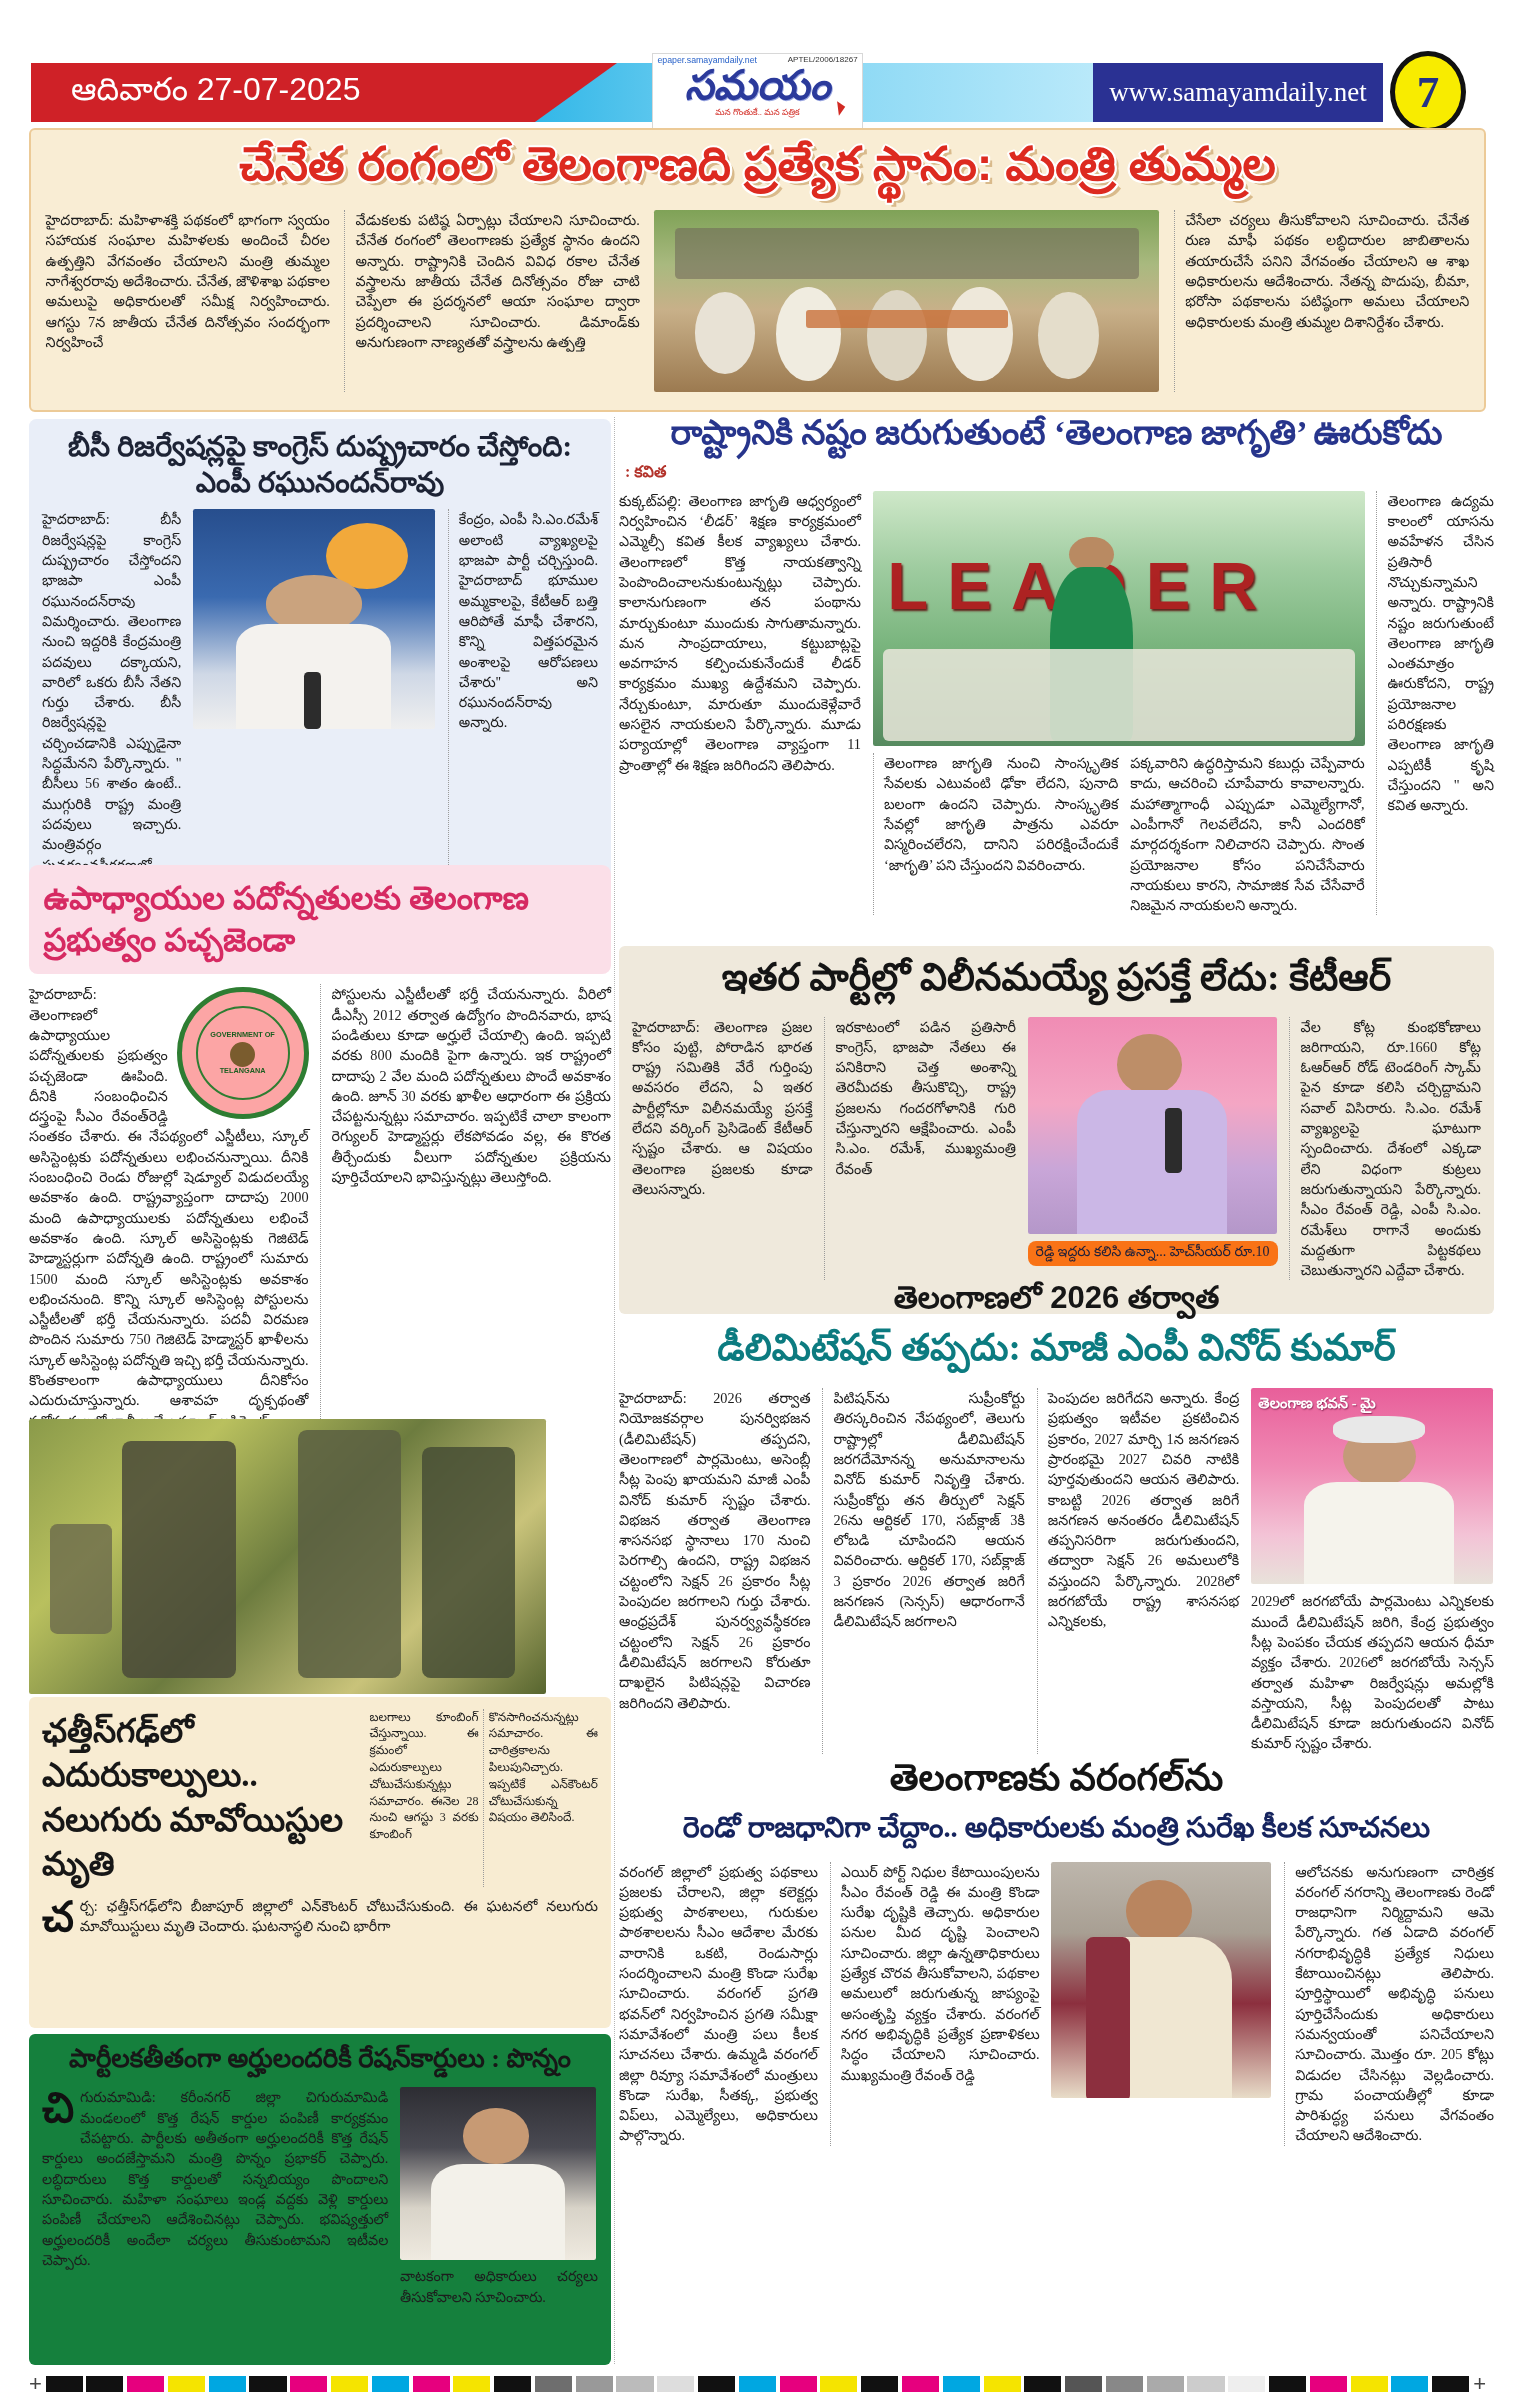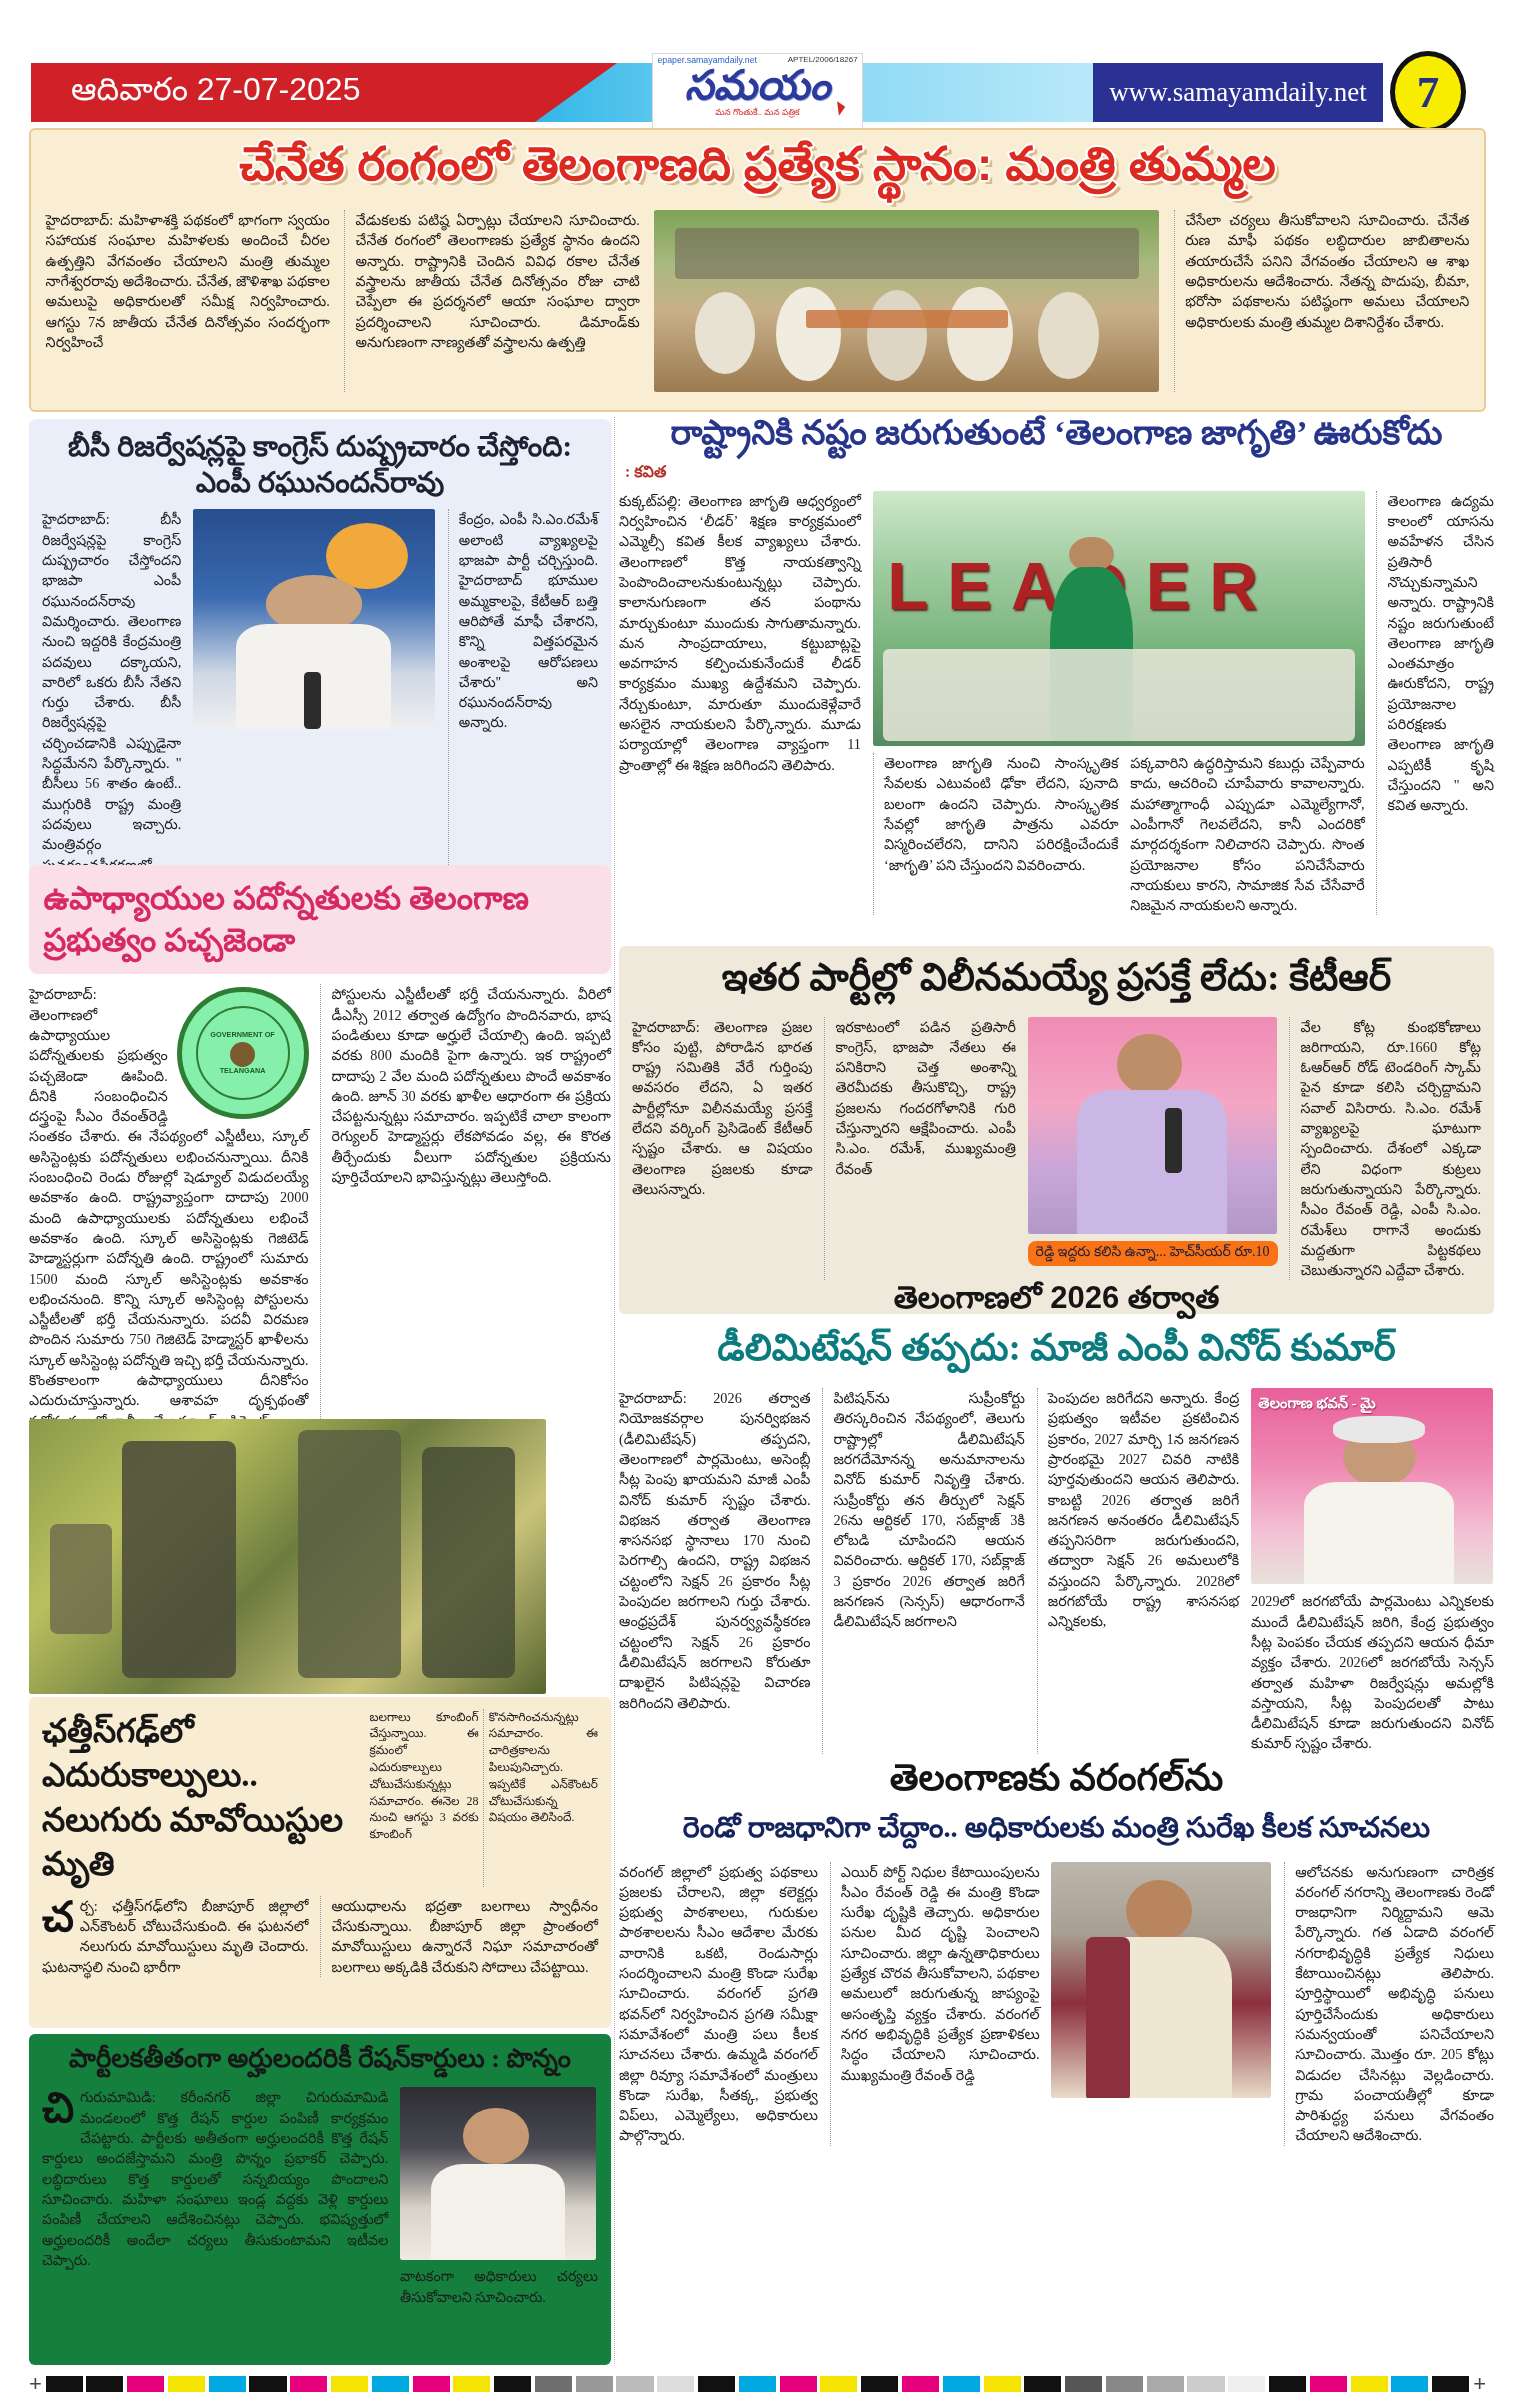--- a/index.html
+++ b/index.html
@@ -61,21 +61,21 @@
   .jag-byline { font-size:16px; font-weight:bold; color:#b3322a; margin:1.5px 0 5.9px 5.9px; }
   .jag-photo { width:492px; height:255px; background:linear-gradient(180deg,#cfe8c9 0%,#9fccA0 30%,#7ab57e 60%,#568a5f 100%); }
   .jag-leader { position:absolute; left:14.6px; top:56px; font-family:"Liberation Sans",sans-serif; font-weight:bold;
                 font-size:67px; letter-spacing:19px; color:#b01116; text-shadow:1.5px 1.5px 2.2px #5c0b0b; opacity:.9; }
   .jag-under { display:flex; gap:11.7px; margin-top:7.3px; }
 
   
   .teach-box { left:29px; top:865px; width:582px; height:551px; }
   .teach-title-box { background:#fbdfe8; border-radius:8.8px; padding:13px 14.6px; margin-bottom:10.2px; }
   .teach-title { font-weight:bold; font-size:32px; line-height:1.3; color:#d62a62; }
-  .emblem { float:right; width:132px; height:132px; border-radius:50%; background:#86efac; border:5.1px solid #2e7d32;
+  .emblem { float:right; width:132px; height:132px; border-radius:50%; background:#fca5a5; border:5.1px solid #2e7d32;
             margin:2.9px 0 5.9px 8.8px; display:flex; flex-direction:column; align-items:center; justify-content:center; text-align:center; }
   .emblem-ring { width:94px; height:94px; border-radius:50%; border:2.2px solid #2e7d32; display:flex; flex-direction:column;
                  align-items:center; justify-content:center; }
   .emblem-txt { font-size:7.3px; color:#1b5e20; font-family:"Liberation Sans",sans-serif; font-weight:bold; line-height:1.2; padding:0 4.4px; }
   .emblem-dot { width:25px; height:25px; border-radius:50%; background:#7a5c2e; margin-top:2.9px; }
 
   
   .soldiers { position:absolute; left:29px; top:1419px; width:517px; height:275px;
               background:linear-gradient(135deg,#8a9a4a 0%,#b9c05e 25%,#6d7c3f 50%,#c9c37a 75%,#57652f 100%); border-radius:2.2px; overflow:hidden; }
 
@@ -233,21 +233,20 @@
         <span>ఛత్తీస్‌గఢ్‌లో ఎదురుకాల్పులు..</span><br>
         <span>నలుగురు మావోయిస్టుల మృతి</span>
       </div>
       <div class="chh-side">బలగాలు కూంబింగ్ చేస్తున్నాయి. ఈ క్రమంలో ఎదురుకాల్పులు చోటుచేసుకున్నట్లు సమాచారం. ఈనెల 28 నుంచి ఆగస్టు 3 వరకు కూంబింగ్ కొనసాగించనున్నట్లు సమాచారం. ఈ చారిత్రకాలను పిలుపునిచ్చారు. ఇప్పటికే ఎన్‌కౌంటర్ చోటుచేసుకున్న విషయం తెలిసిందే.</div>
     </div>
     <div class="chh-body">
       <div class="btext" style="flex:1;">
         <span class="dropcap">చ</span>
         <span>ర్చ: ఛత్తీస్‌గఢ్‌లోని బీజాపూర్ జిల్లాలో ఎన్‌కౌంటర్ చోటుచేసుకుంది. ఈ ఘటనలో నలుగురు మావోయిస్టులు మృతి చెందారు. ఘటనాస్థలి నుంచి భారీగా</span>
       </div>
-      <div class="btext rl" style="flex:1;">ఆయుధాలను భద్రతా బలగాలు స్వాధీనం చేసుకున్నాయి. బీజాపూర్ జిల్లా ప్రాంతంలో మావోయిస్టులు ఉన్నారనే నిఘా సమాచారంతో బలగాలు అక్కడికి చేరుకుని సోదాలు చేపట్టాయి.</div>
     </div>
   </div>
 
   <div class="story-box pon-box">
     <div class="pon-title">పార్టీలకతీతంగా అర్హులందరికీ రేషన్‌కార్డులు : పొన్నం</div>
     <div class="cols-row">
       <div class="btext" style="flex:1;">
         <span class="dropcap">చి</span>
         <span>గురుమామిడి: కరీంనగర్ జిల్లా చిగురుమామిడి మండలంలో కొత్త రేషన్ కార్డుల పంపిణీ కార్యక్రమం చేపట్టారు. పార్టీలకు అతీతంగా అర్హులందరికీ కొత్త రేషన్ కార్డులు అందజేస్తామని మంత్రి పొన్నం ప్రభాకర్ చెప్పారు. లబ్ధిదారులు కొత్త కార్డులతో సన్నబియ్యం పొందాలని సూచించారు. మహిళా సంఘాలు ఇండ్ల వద్దకు వెళ్లి కార్డులు పంపిణీ చేయాలని ఆదేశించినట్లు చెప్పారు. భవిష్యత్తులో అర్హులందరికీ అందేలా చర్యలు తీసుకుంటామని ఇటీవల చెప్పారు.</span>
       </div>

